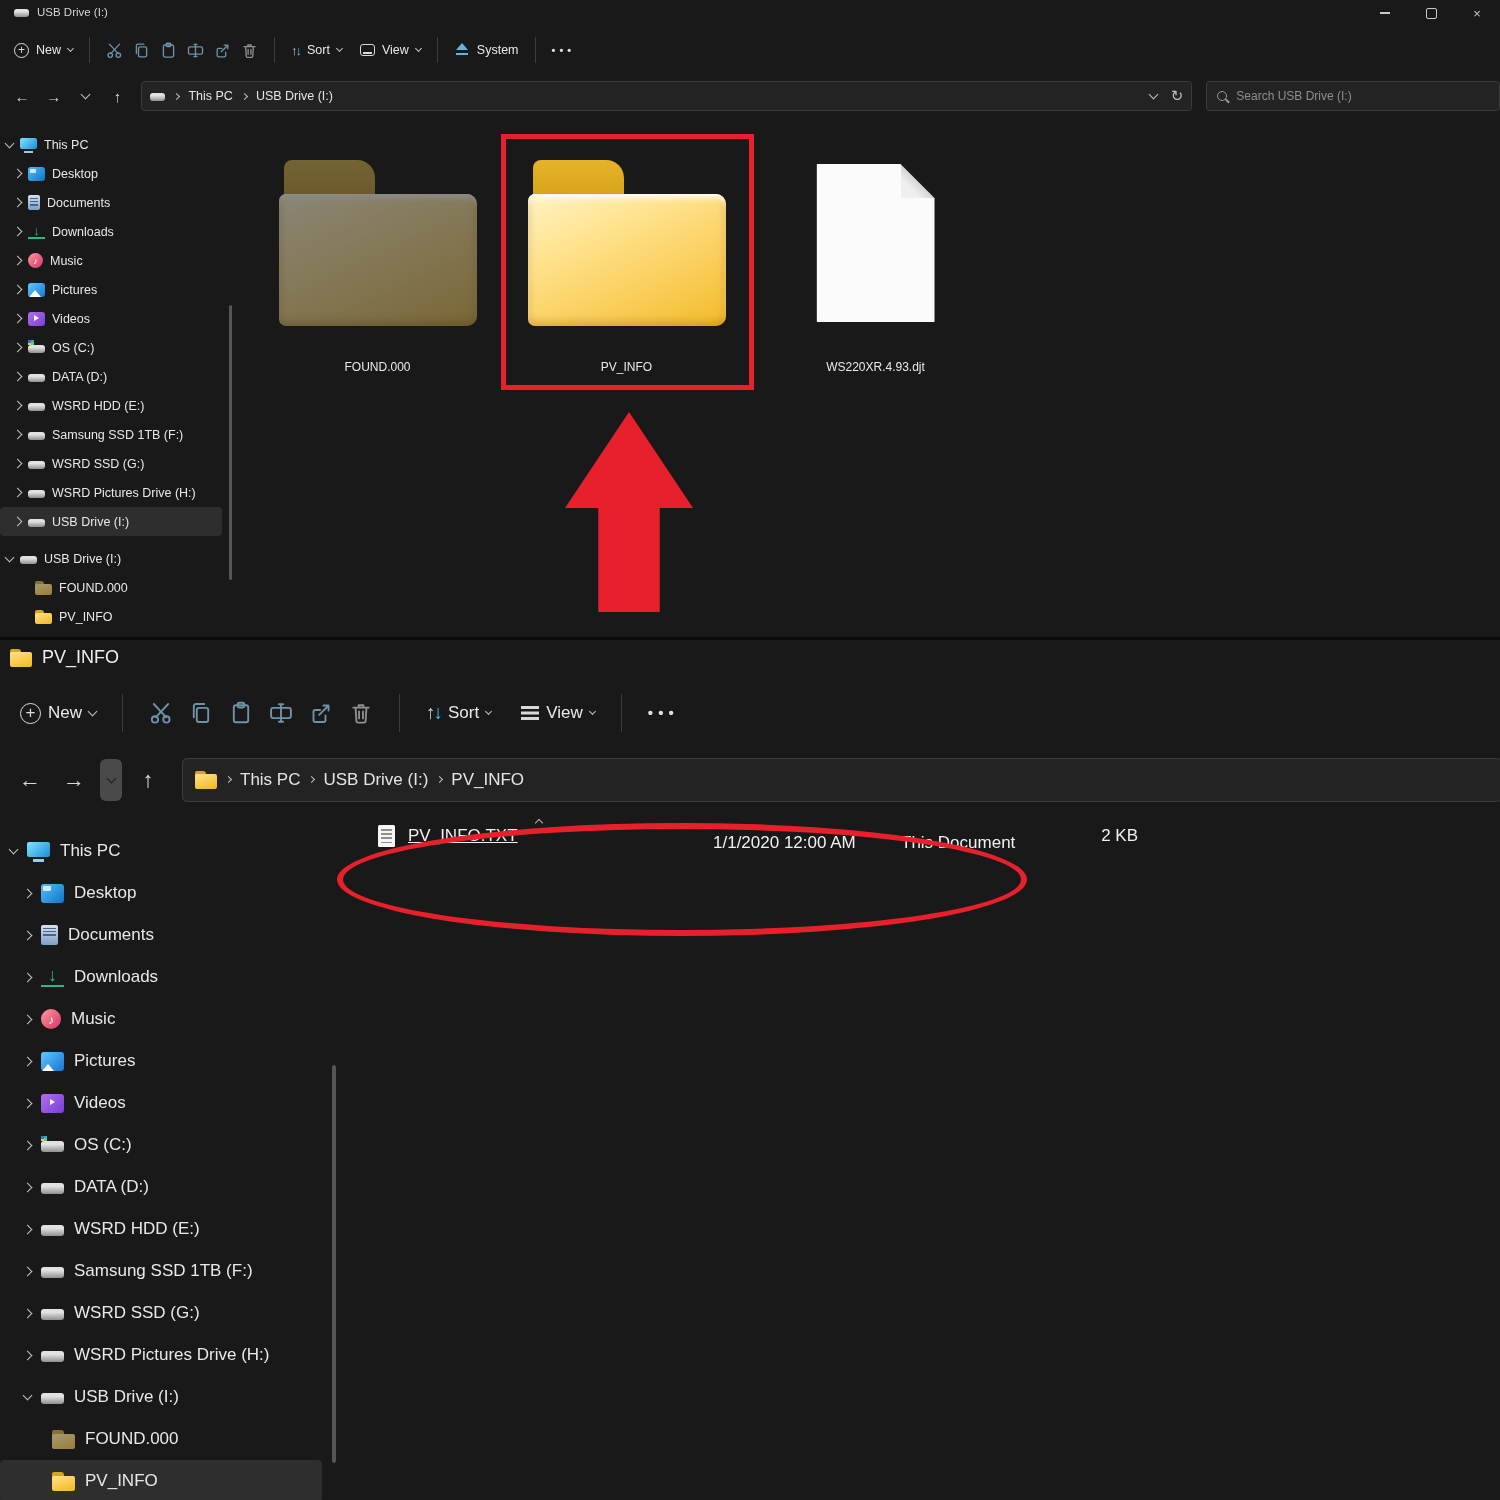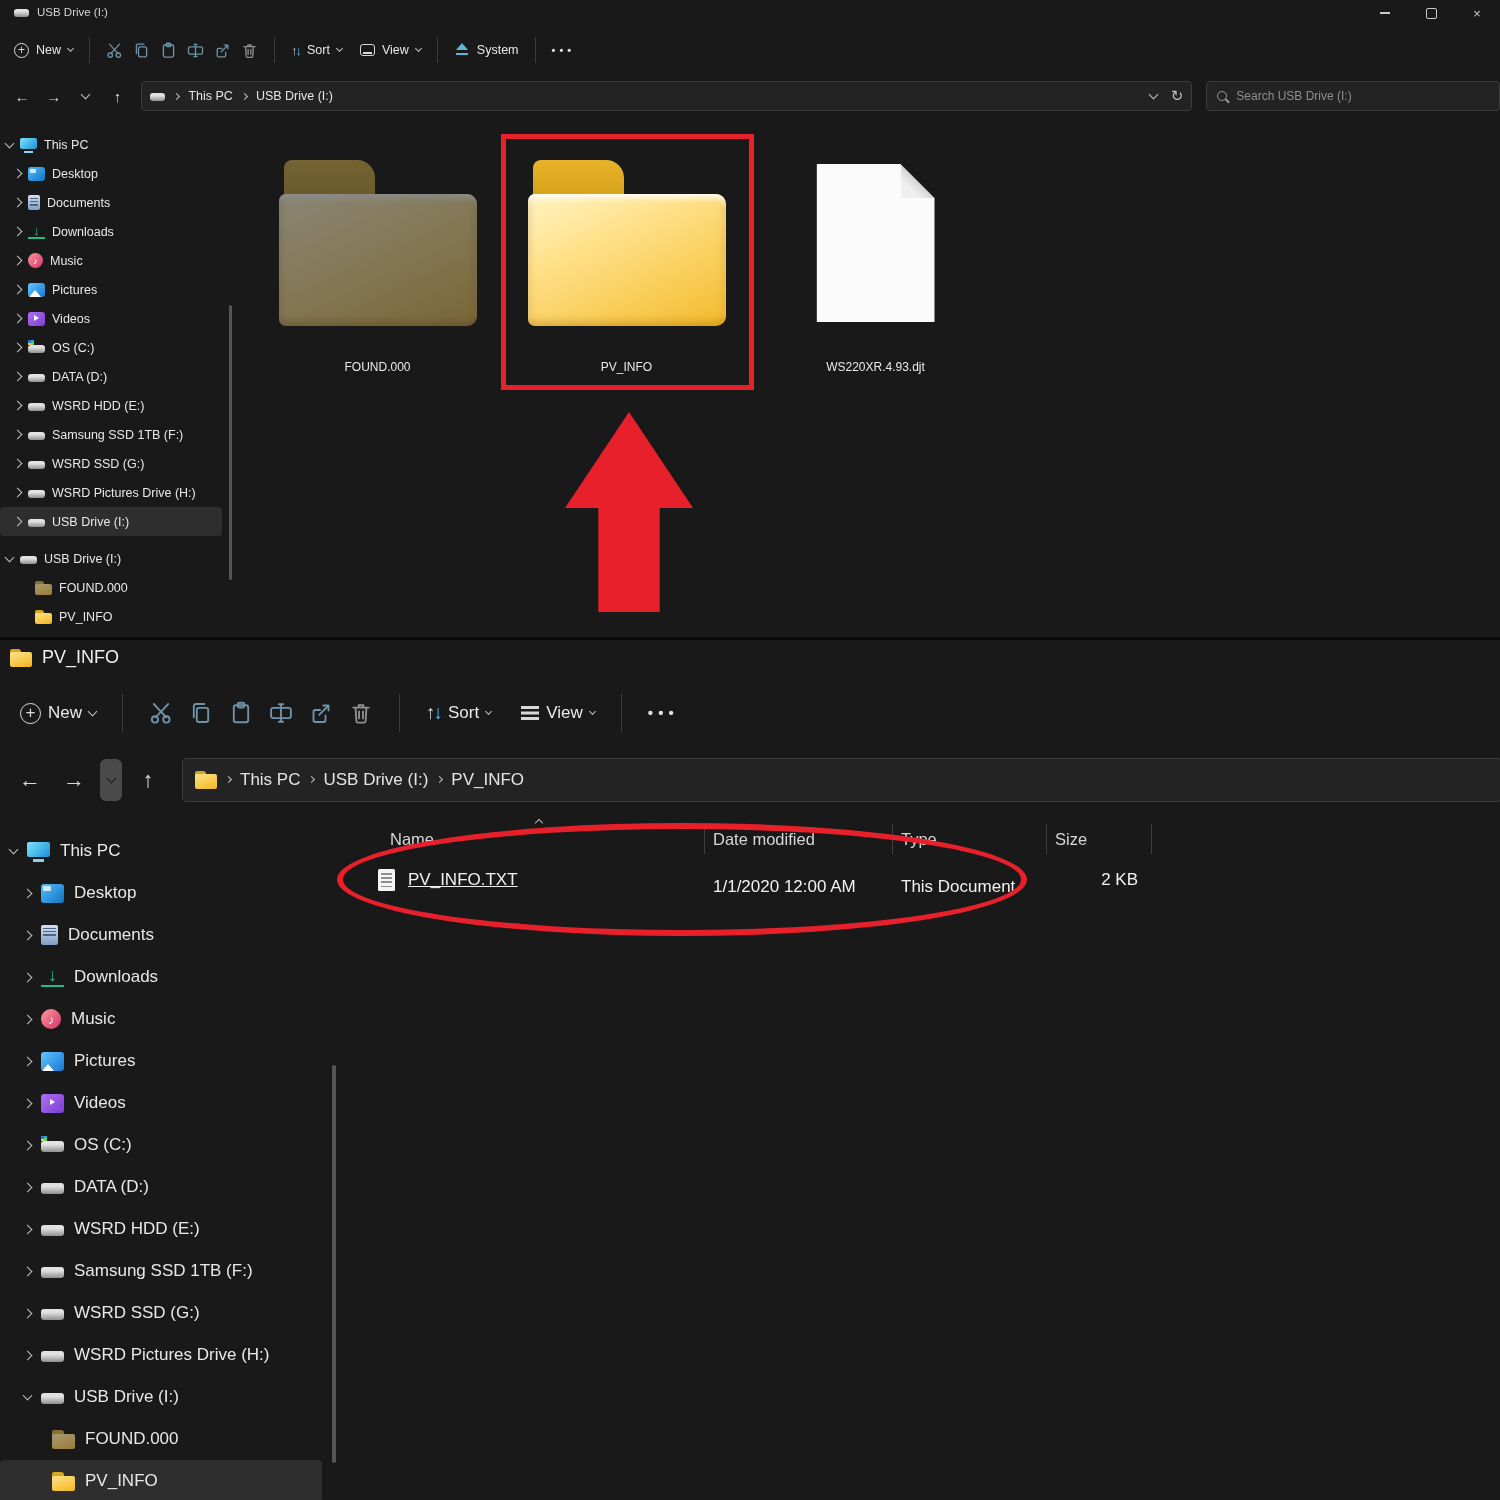--- a/index.html
+++ b/index.html
@@ -604,26 +604,20 @@
       <div class="sb-item selected" style="padding-left: 52px;">
 
         <span class="sb-ico t-folder"></span>
         <span class="sb-label">PV_INFO</span>
       </div>
     </div>
   <div class="scrollbar" style="left:332px;top:425px;width:4px;height:398px;"></div>
 
   <div class="table-area">
     <span class="tbl-caret"><span class="chev"></span></span>
-    <div class="tbl-header">
-      <span class="hcell">Name</span>
-      <span class="hcell">Date modified</span>
-      <span class="hcell">Type</span>
-      <span class="hcell">Size</span>
-    </div>
     <div>
 
         <div class="tbl-row">
           <span class="cell-name">
             <span class="sb-ico t-textdoc"></span>
             <span>PV_INFO.TXT</span>
           </span>
           <span class="cell-date">1/1/2020 12:00 AM</span>
           <span class="cell-type">This Document</span>
           <span class="cell-size">2 KB</span>

